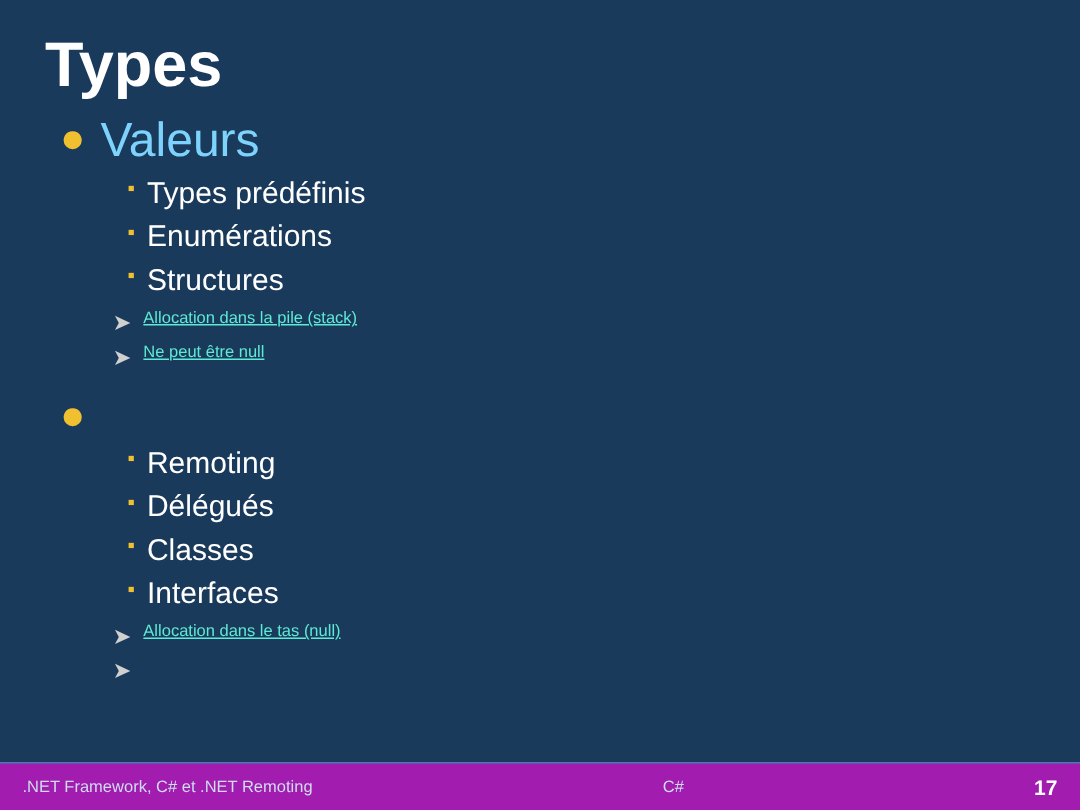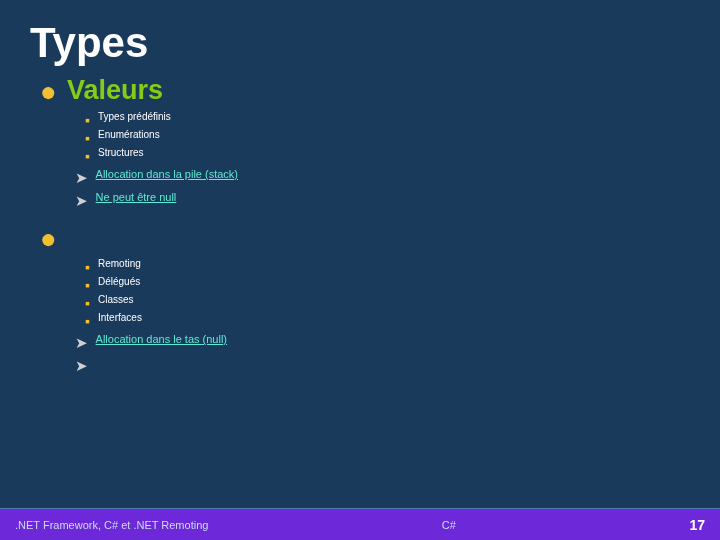--- a/index.html
+++ b/index.html
@@ -50,23 +50,23 @@
 
     .bullet-dot {
       color: #f0c030;
       font-size: 28px;
       margin-right: 10px;
       line-height: 1;
       margin-top: 2px;
     }
 
     .bullet-main-text {
-      font-size: 27px;
-      font-weight: bold;
-      color: #84cc16;
+      font-size: 32px;
+      font-weight: normal;
+      color: #7dd3fc;
       line-height: 1.1;
     }
 
     .sub-bullets {
       margin-left: 45px;
       margin-bottom: 4px;
     }
 
     .sub-bullet {
       display: flex;
@@ -76,21 +76,21 @@
 
     .sub-bullet-marker {
       color: #f0c030;
       font-size: 14px;
       margin-right: 8px;
       margin-top: 3px;
       line-height: 1;
     }
 
     .sub-bullet-text {
-      font-size: 10px;
+      font-size: 20px;
       color: white;
       line-height: 1.4;
     }
 
     .arrow-bullets {
       margin-left: 35px;
       margin-bottom: 4px;
     }
 
     .arrow-bullet {
@@ -112,21 +112,21 @@
       line-height: 1.4;
       text-decoration: underline;
     }
 
     .footer {
       position: absolute;
       bottom: 0;
       left: 0;
       right: 0;
       height: 32px;
-      background-color: #6d28d9;
+      background-color: #a21caf;
       display: flex;
       align-items: center;
       justify-content: space-between;
       padding: 12px 15px;
       border-top: 1px solid #4a7ab0;
     }
 
     .footer-left {
       font-size: 11px;
       color: #ccddee;

